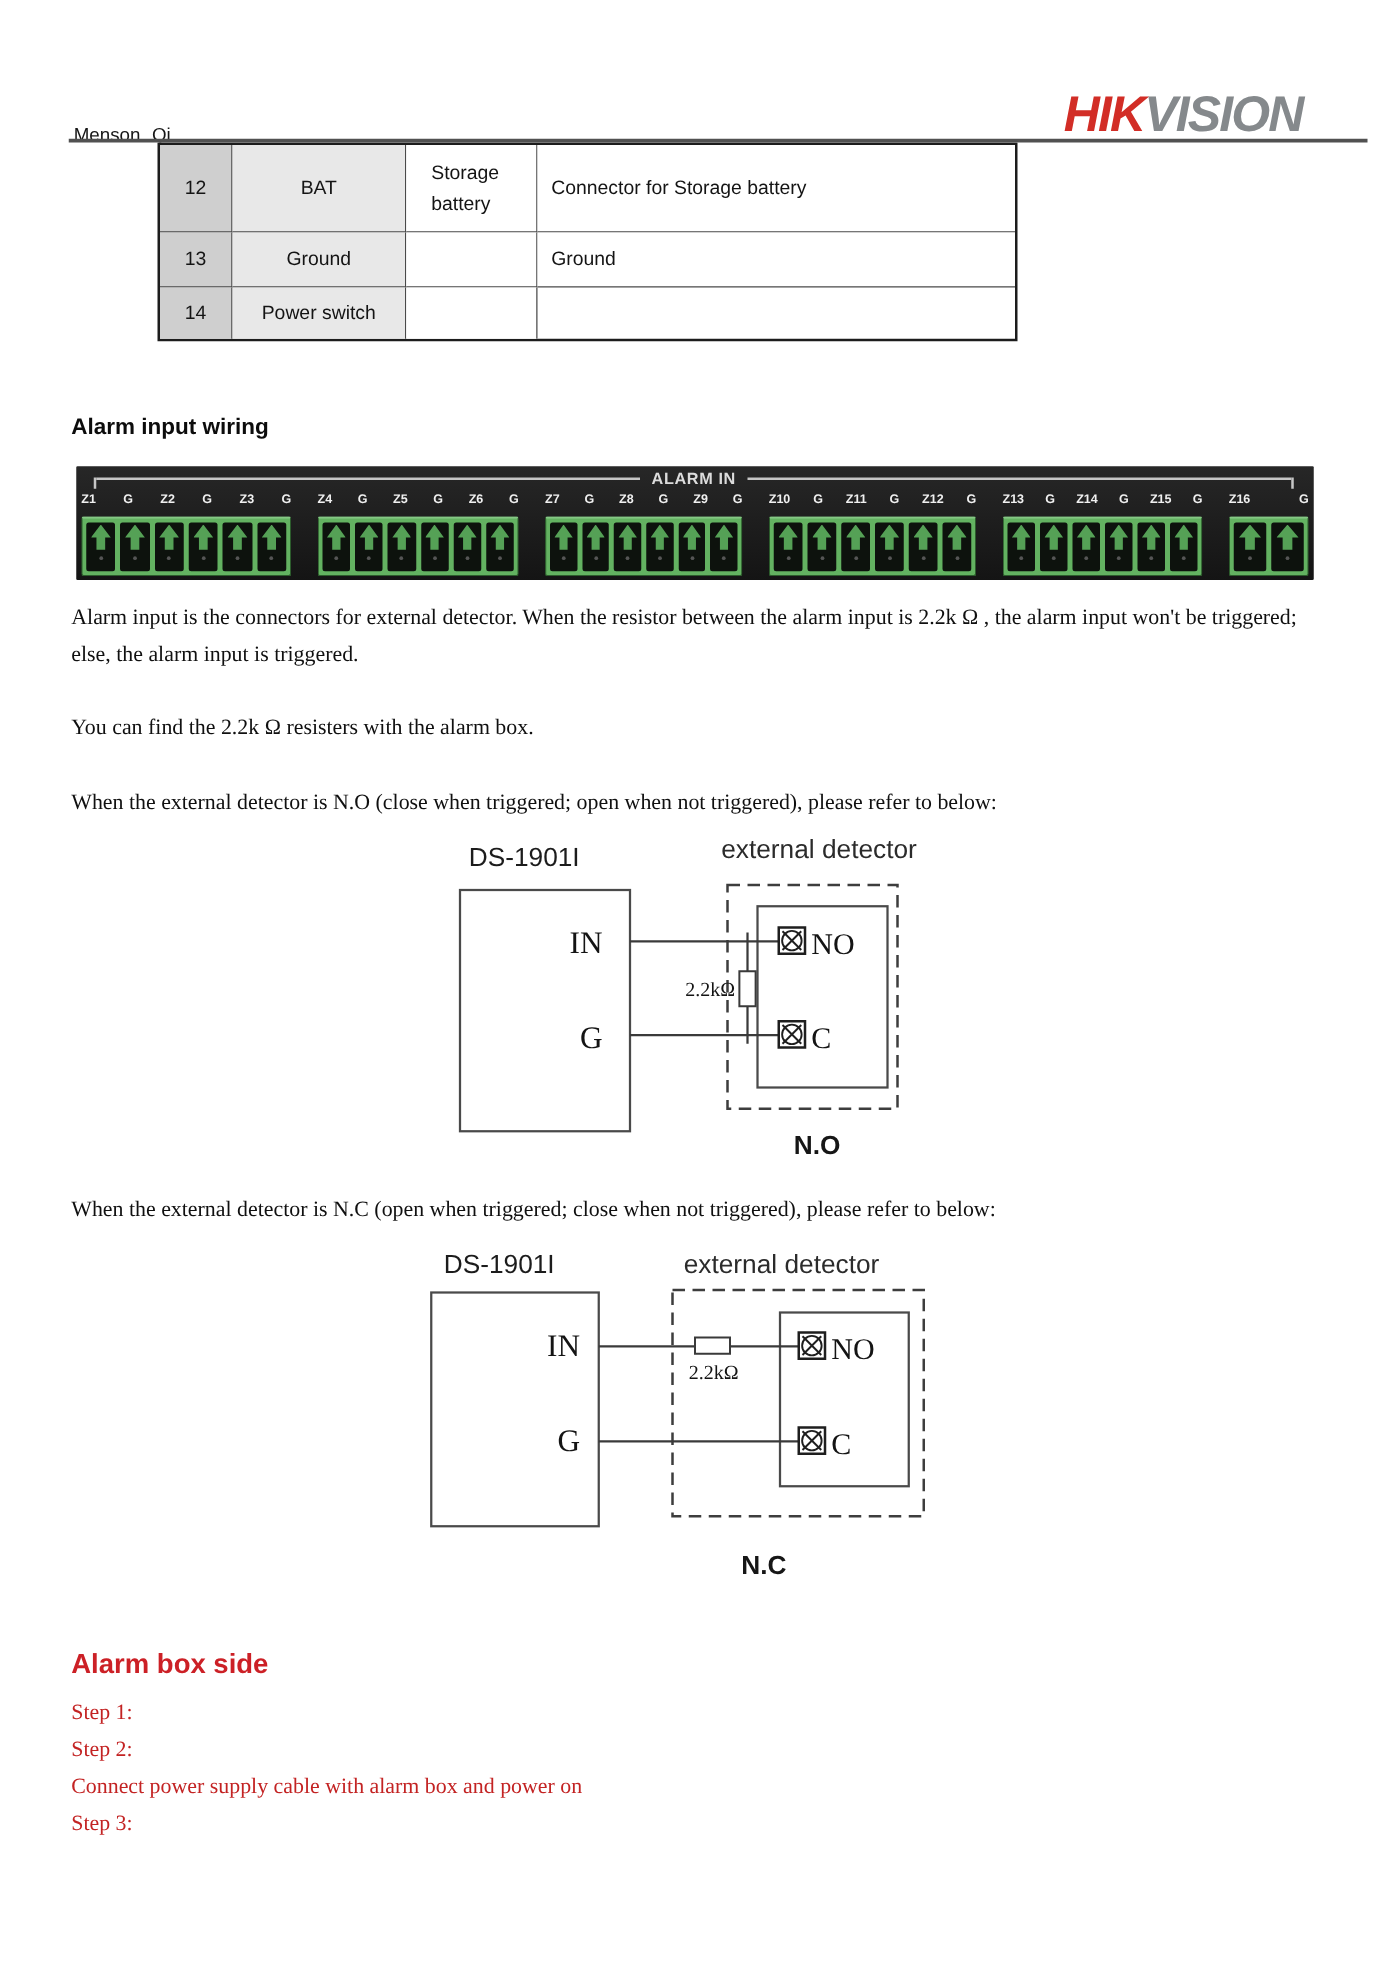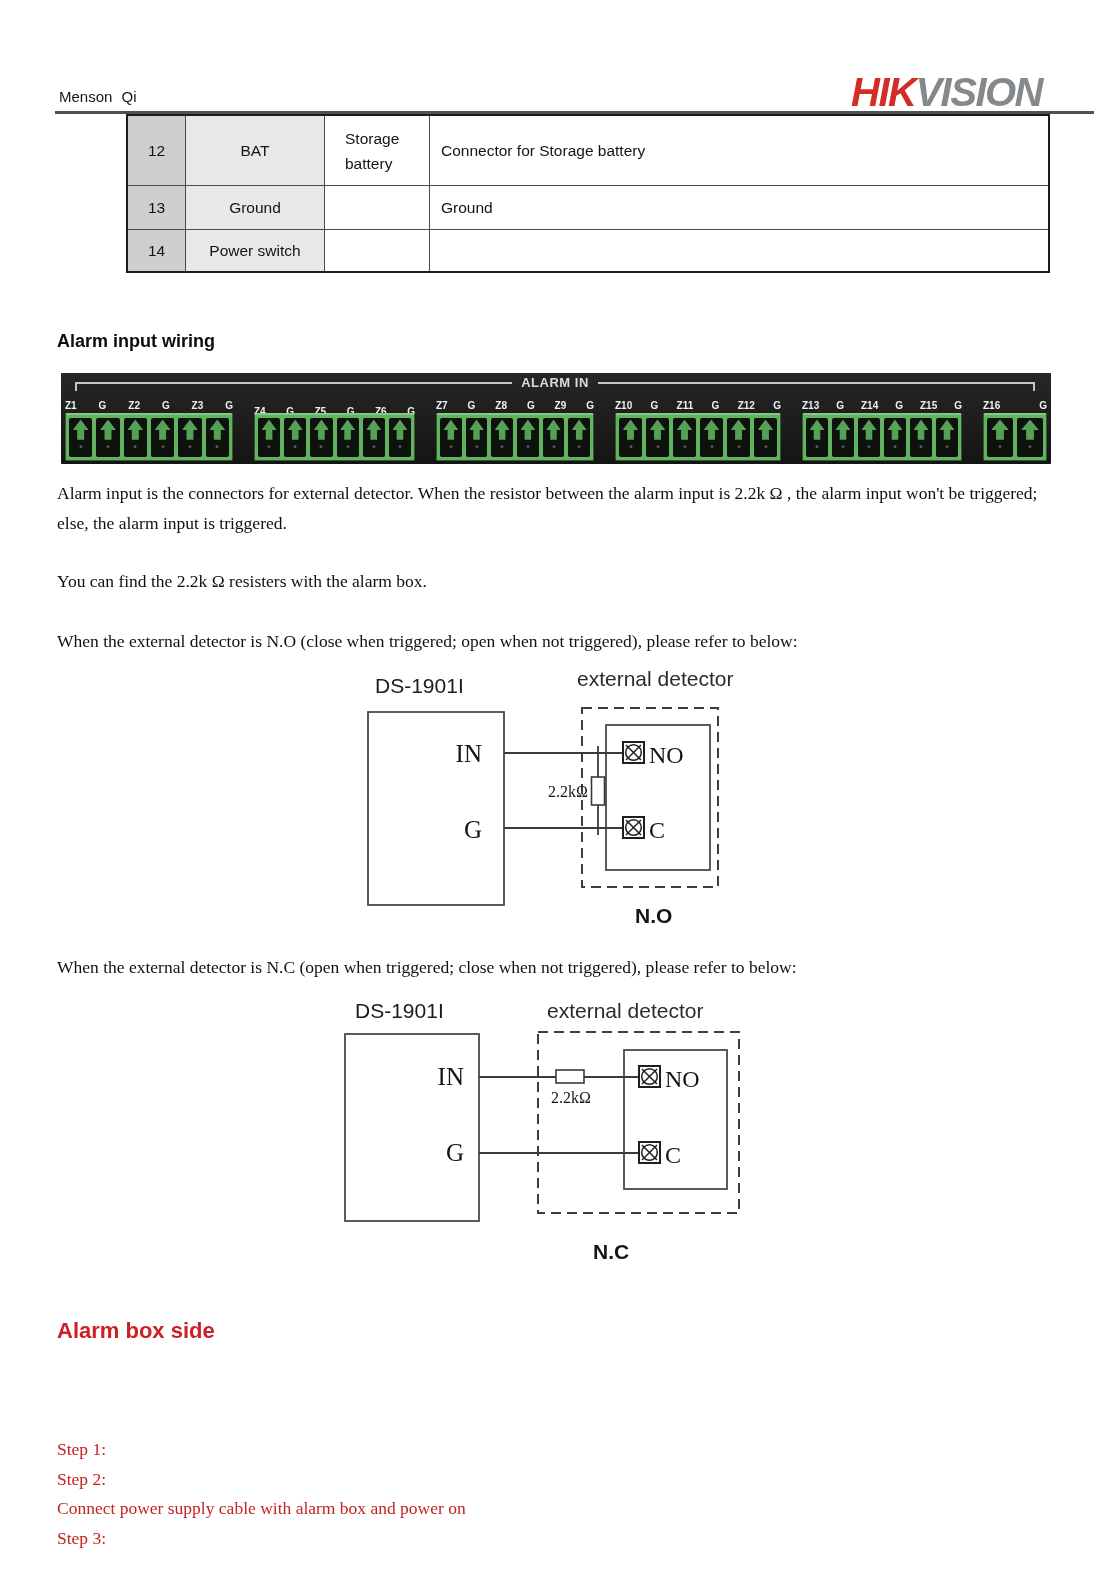--- a/index.html
+++ b/index.html
@@ -1,29 +1,29 @@
 <!DOCTYPE html>
 <html><head>
 <meta charset="utf-8">
 <style>
   html,body{margin:0;padding:0}
   body{width:1108px;height:1576px;background:#ffffff;position:relative;
        font-family:"Liberation Sans",sans-serif;overflow:hidden}
   .abs{position:absolute}
 
   
-  .author{left:59px;top:88px;font-size:15px;color:#161616;word-spacing:5px}
+  .author{left:59px;top:100px;font-size:15px;color:#161616;word-spacing:5px}
   .logo{right:66px;top:70px;font-size:40px;font-style:italic;font-weight:800;
         letter-spacing:-1.5px;white-space:nowrap}
   .logo .hik{color:#d22d26}
   .logo .vision{color:#85898c}
   .hrule{left:55px;top:111px;width:1039px;height:3px;background:#515151}
 
   
-  .io-table{left:126px;top:114px;width:924px;box-sizing:border-box;
+  .io-table{left:126px;top:114px;width:688px;box-sizing:border-box;
             border:2.5px solid #1c1c1c;display:grid;
             grid-template-columns:58px 139px 105px 1fr;
             grid-template-rows:70px 44px 41px;
             font-size:15.5px;color:#141414;background:#fff}
   .cell{border-right:1.5px solid #4a4a4a;border-bottom:1.5px solid #4a4a4a;
         display:flex;align-items:center;box-sizing:border-box}
   .c-num{justify-content:center;background:#cfcfcf}
   .c-name{justify-content:center;background:#e8e8e8}
   .c-mark{background:#fff;padding:4px 20px;line-height:25px}
   .c-desc{background:#fff;padding-left:11px;border-right:none}
@@ -54,21 +54,21 @@
   .pin::after{content:"";position:absolute;left:50%;top:68%;width:3px;height:3px;
        border-radius:50%;background:#555;transform:translateX(-50%)}
 
   
   .para{position:absolute;left:57px;width:994px;font-family:"Liberation Serif",serif;
         font-size:17.5px;line-height:30px;color:#101010}
   .p1{top:478px}.p2{top:566px}.p3{top:626px}.p4{top:952px}
 
   
   .alarm-heading{left:57px;top:1318px;font-size:22px;font-weight:700;color:#cc2026}
-  .steps{left:57px;top:1435px;font-family:"Liberation Serif",serif;
+  .steps{left:57px;top:1355px;font-family:"Liberation Serif",serif;
          font-size:17.5px;line-height:29.5px;color:#c32323;width:800px}
 </style>
 </head>
 <body>
 
 <div class="abs author">Menson Qi</div>
 <div class="abs logo">
   <span class="hik">HIK</span><span class="vision">VISION</span>
 </div>
 <div class="abs hrule"></div>
@@ -101,21 +101,21 @@
   </div>
   <div class="t-labels">
       <div class="label-group" style="width: 168px;">
         <span>Z1</span>
         <span>G</span>
         <span>Z2</span>
         <span>G</span>
         <span>Z3</span>
         <span>G</span>
       </div>
-      <div class="label-group" style="width: 161px; margin-top: 12px;">
+      <div class="label-group" style="width: 161px;">
         <span>Z4</span>
         <span>G</span>
         <span>Z5</span>
         <span>G</span>
         <span>Z6</span>
         <span>G</span>
       </div>
       <div class="label-group" style="width: 158px;">
         <span>Z7</span>
         <span>G</span>

